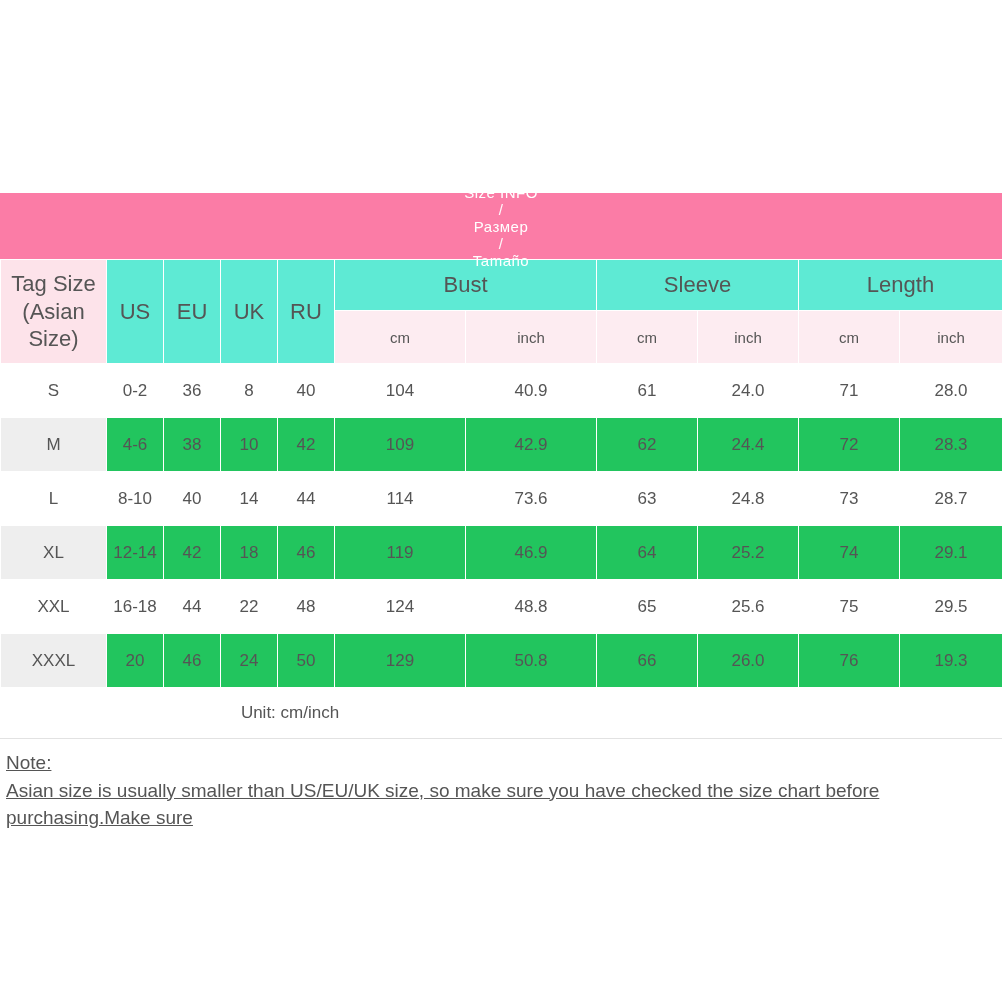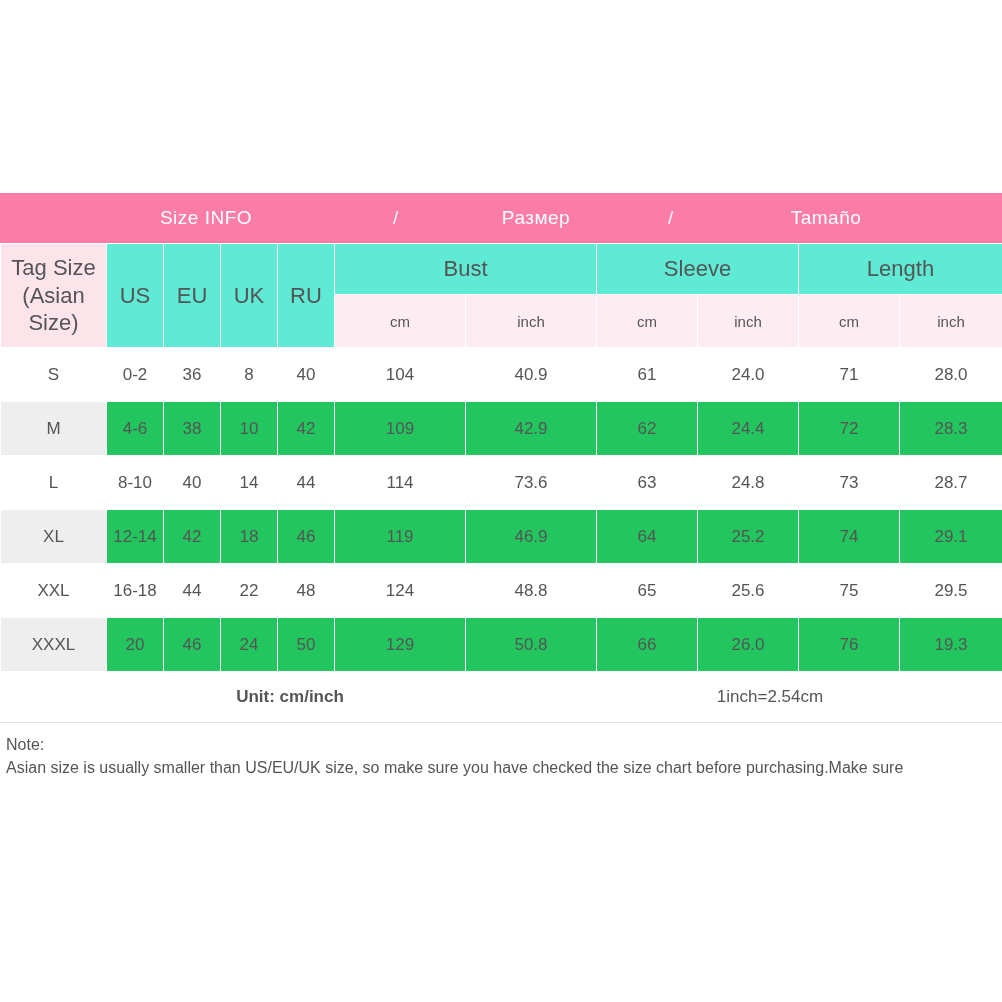--- a/index.html
+++ b/index.html
@@ -25,25 +25,26 @@
     top: 193px;
     left: 0;
     width: 1002px;
   }
 
   
   .title-bar {
     display: flex;
     align-items: center;
     justify-content: center;
-    height: 50px;
+    height: 66px;
     background: #fb7ca6;
     color: #ffffff;
-    font-size: 19px;
+    font-size: 15px;
     letter-spacing: 0.5px;
+    flex-direction: column;
   }
   .title-bar .t {
     padding: 0 0px;
   }
   .title-bar .sep {
     padding: 0 0px;
     opacity: 0.95;
   }
   .title-seg-1 { width: 260px; text-align: center; }
   .title-seg-sep1 { width: 120px; text-align: center; }
@@ -97,34 +98,34 @@
     display: flex;
     align-items: center;
     height: 50px;
     background: #ffffff;
     font-size: 17px;
     color: #555555;
   }
   .unit-left {
     width: 580px;
     text-align: center;
-    font-weight: bold;
   }
   .unit-right {
     width: 380px;
     text-align: center;
   }
 
   
   .note {
     padding: 10px 6px 0 6px;
     border-top: 1px solid #e2e2e2;
-    font-size: 16px;
+    font-size: 19px;
     line-height: 1.45;
     color: #555555;
+    text-decoration: underline;
   }
   .note .nl { display: block; }
 </style>
 </head>
 <body>
 
 <div class="page">
   <div class="chart-wrap">
 
     <div class="title-bar">
@@ -249,21 +250,20 @@
           <td>66</td>
           <td>26.0</td>
           <td>76</td>
           <td>19.3</td>
         </tr>
       </tbody>
     </table>
 
     <div class="unit-row">
       <span class="unit-left">Unit: cm/inch</span>
-      <span class="unit-right">1inch=2.54cm</span>
     </div>
 
     <div class="note">
       <span class="nl">Note:</span>
       <span class="nl">Asian size is usually smaller than US/EU/UK size, so make sure you have checked the size chart before purchasing.Make sure</span>
     </div>
 
   </div>
 </div>
 

